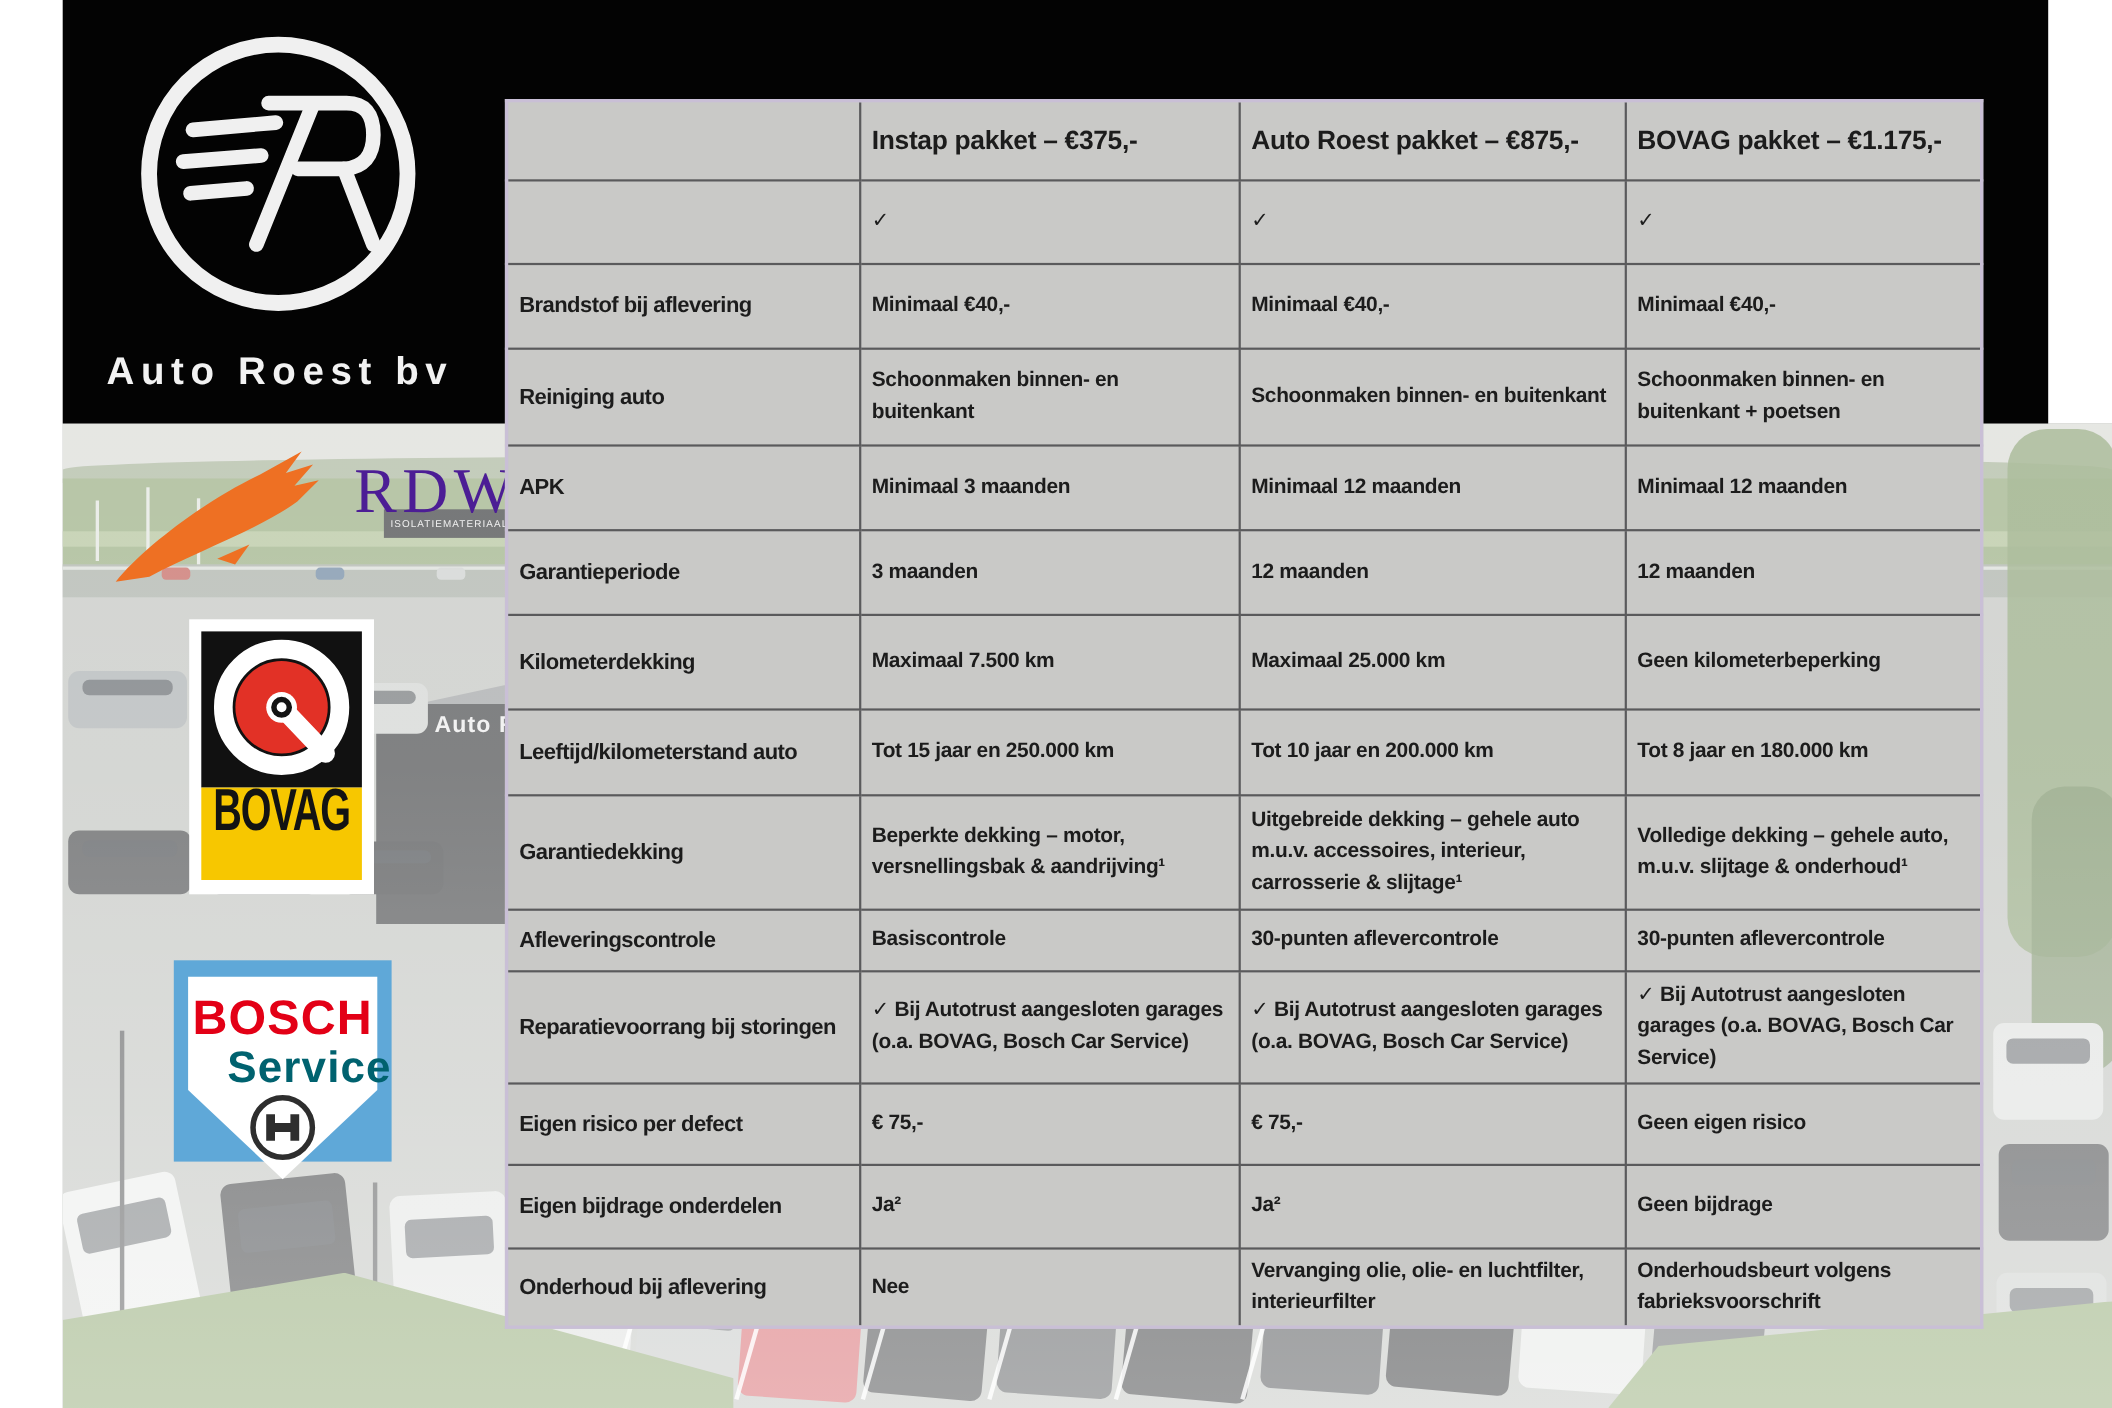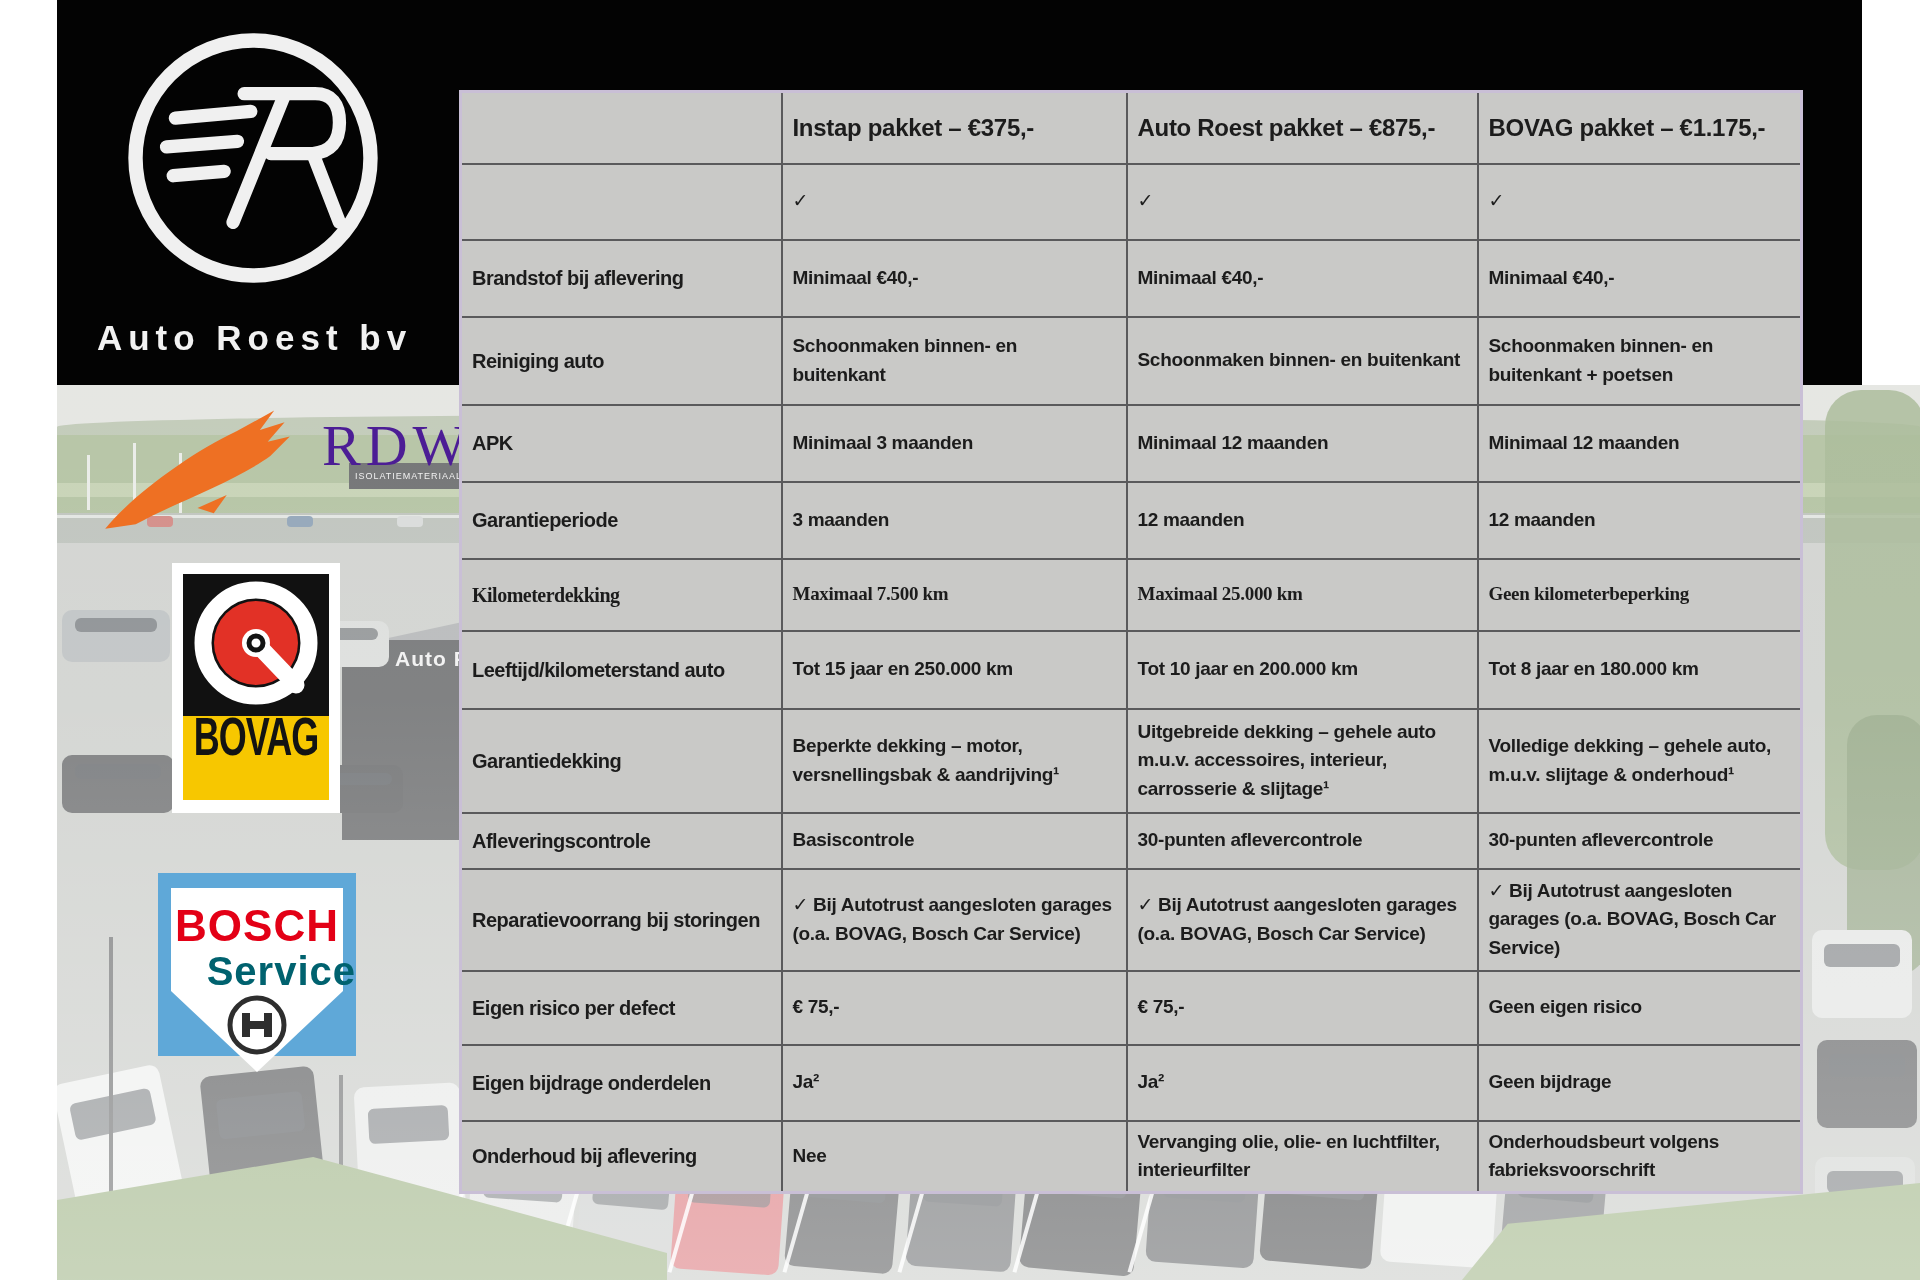--- a/index.html
+++ b/index.html
@@ -270,21 +270,21 @@
           <td>Minimaal 3 maanden</td>
           <td>Minimaal 12 maanden</td>
           <td>Minimaal 12 maanden</td>
         </tr>
         <tr style="height: 77px;">
           <td class="label-cell">Garantieperiode</td>
           <td>3 maanden</td>
           <td>12 maanden</td>
           <td>12 maanden</td>
         </tr>
-        <tr style="height: 72px; font-family: Liberation Serif, serif;">
+        <tr style="height: 86px;">
           <td class="label-cell">Kilometerdekking</td>
           <td>Maximaal 7.500 km</td>
           <td>Maximaal 25.000 km</td>
           <td>Geen kilometerbeperking</td>
         </tr>
         <tr style="height: 78px;">
           <td class="label-cell">Leeftijd/kilometerstand auto</td>
           <td>Tot 15 jaar en 250.000 km</td>
           <td>Tot 10 jaar en 200.000 km</td>
           <td>Tot 8 jaar en 180.000 km</td>

